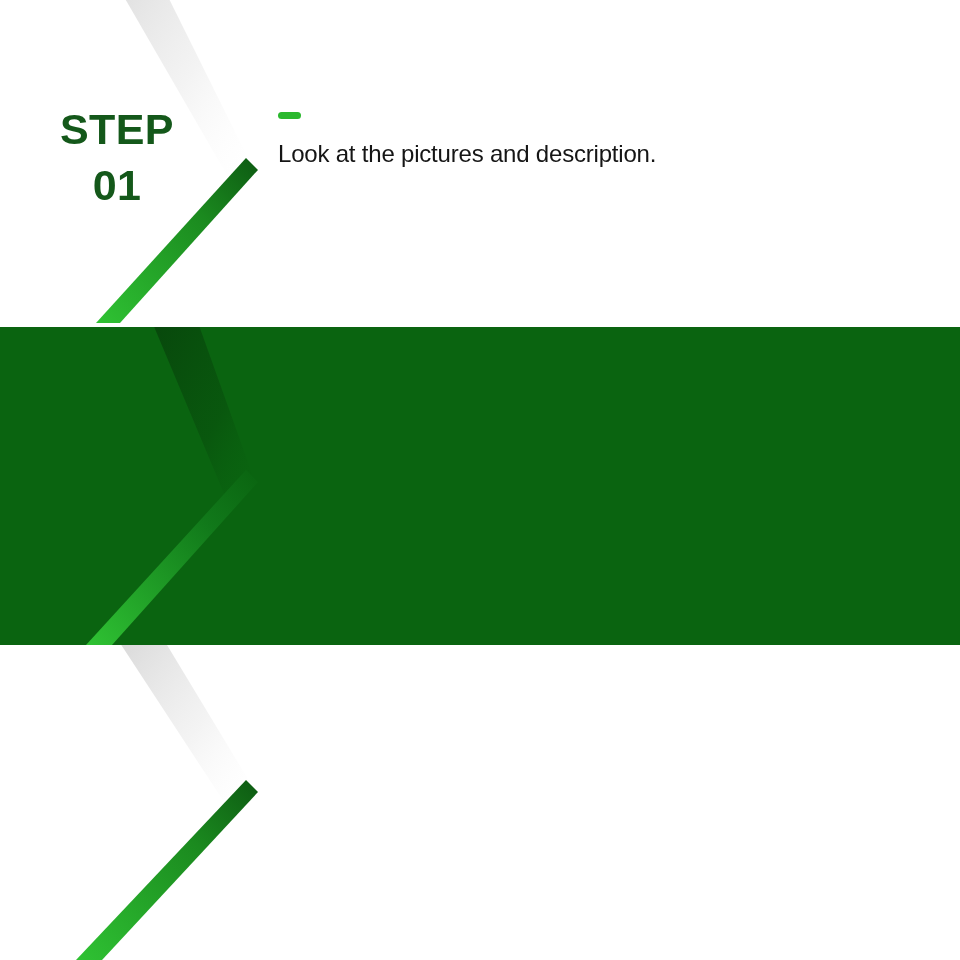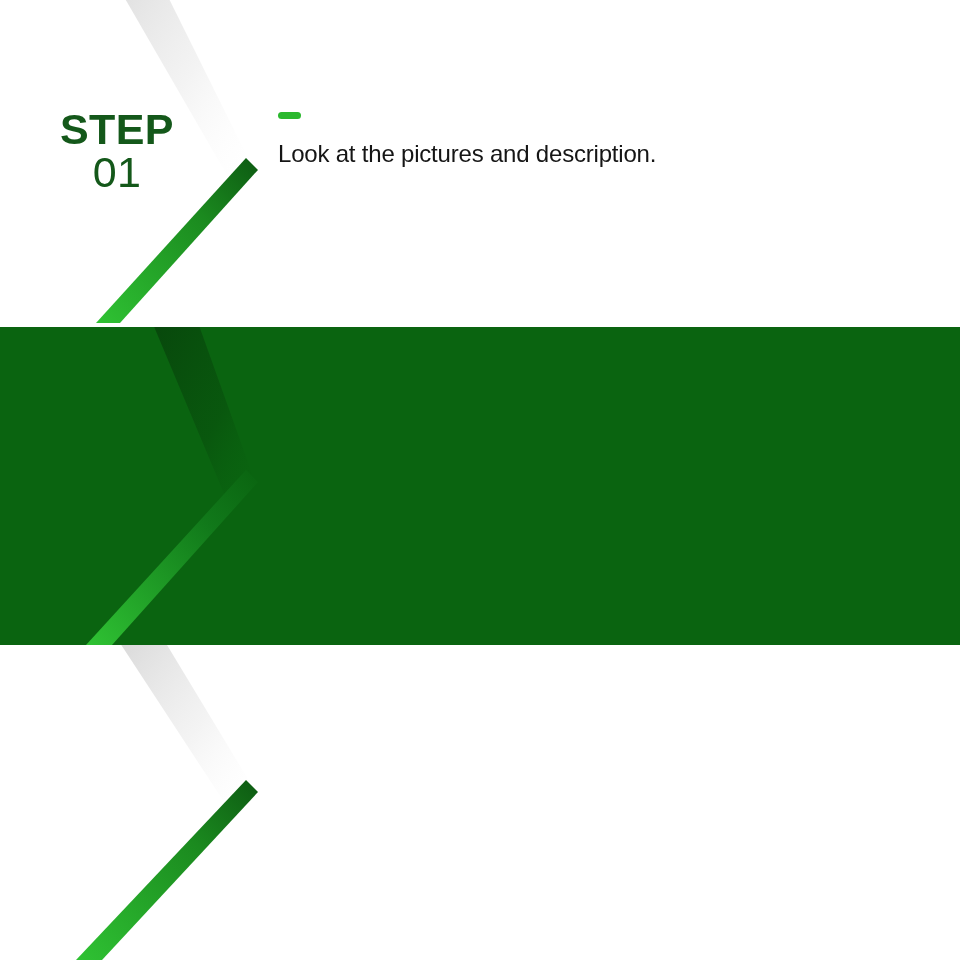--- a/index.html
+++ b/index.html
@@ -50,21 +50,22 @@
     letter-spacing: 0.4px;
   }
   .step-word {
     display: block;
     font-size: 43px;
     font-weight: 700;
   }
   .step-num {
     display: block;
     font-size: 43px;
-    font-weight: 400;
+    font-weight: 700;
+    margin-top: 13px;
     text-align: center;
   }
   .label-dark  .step-word, .label-dark  .step-num { color: #14581a; }
 
   #label-1 { top: 108px; }
 
   
   .desc-block {
     position: absolute;
     left: 278px;

